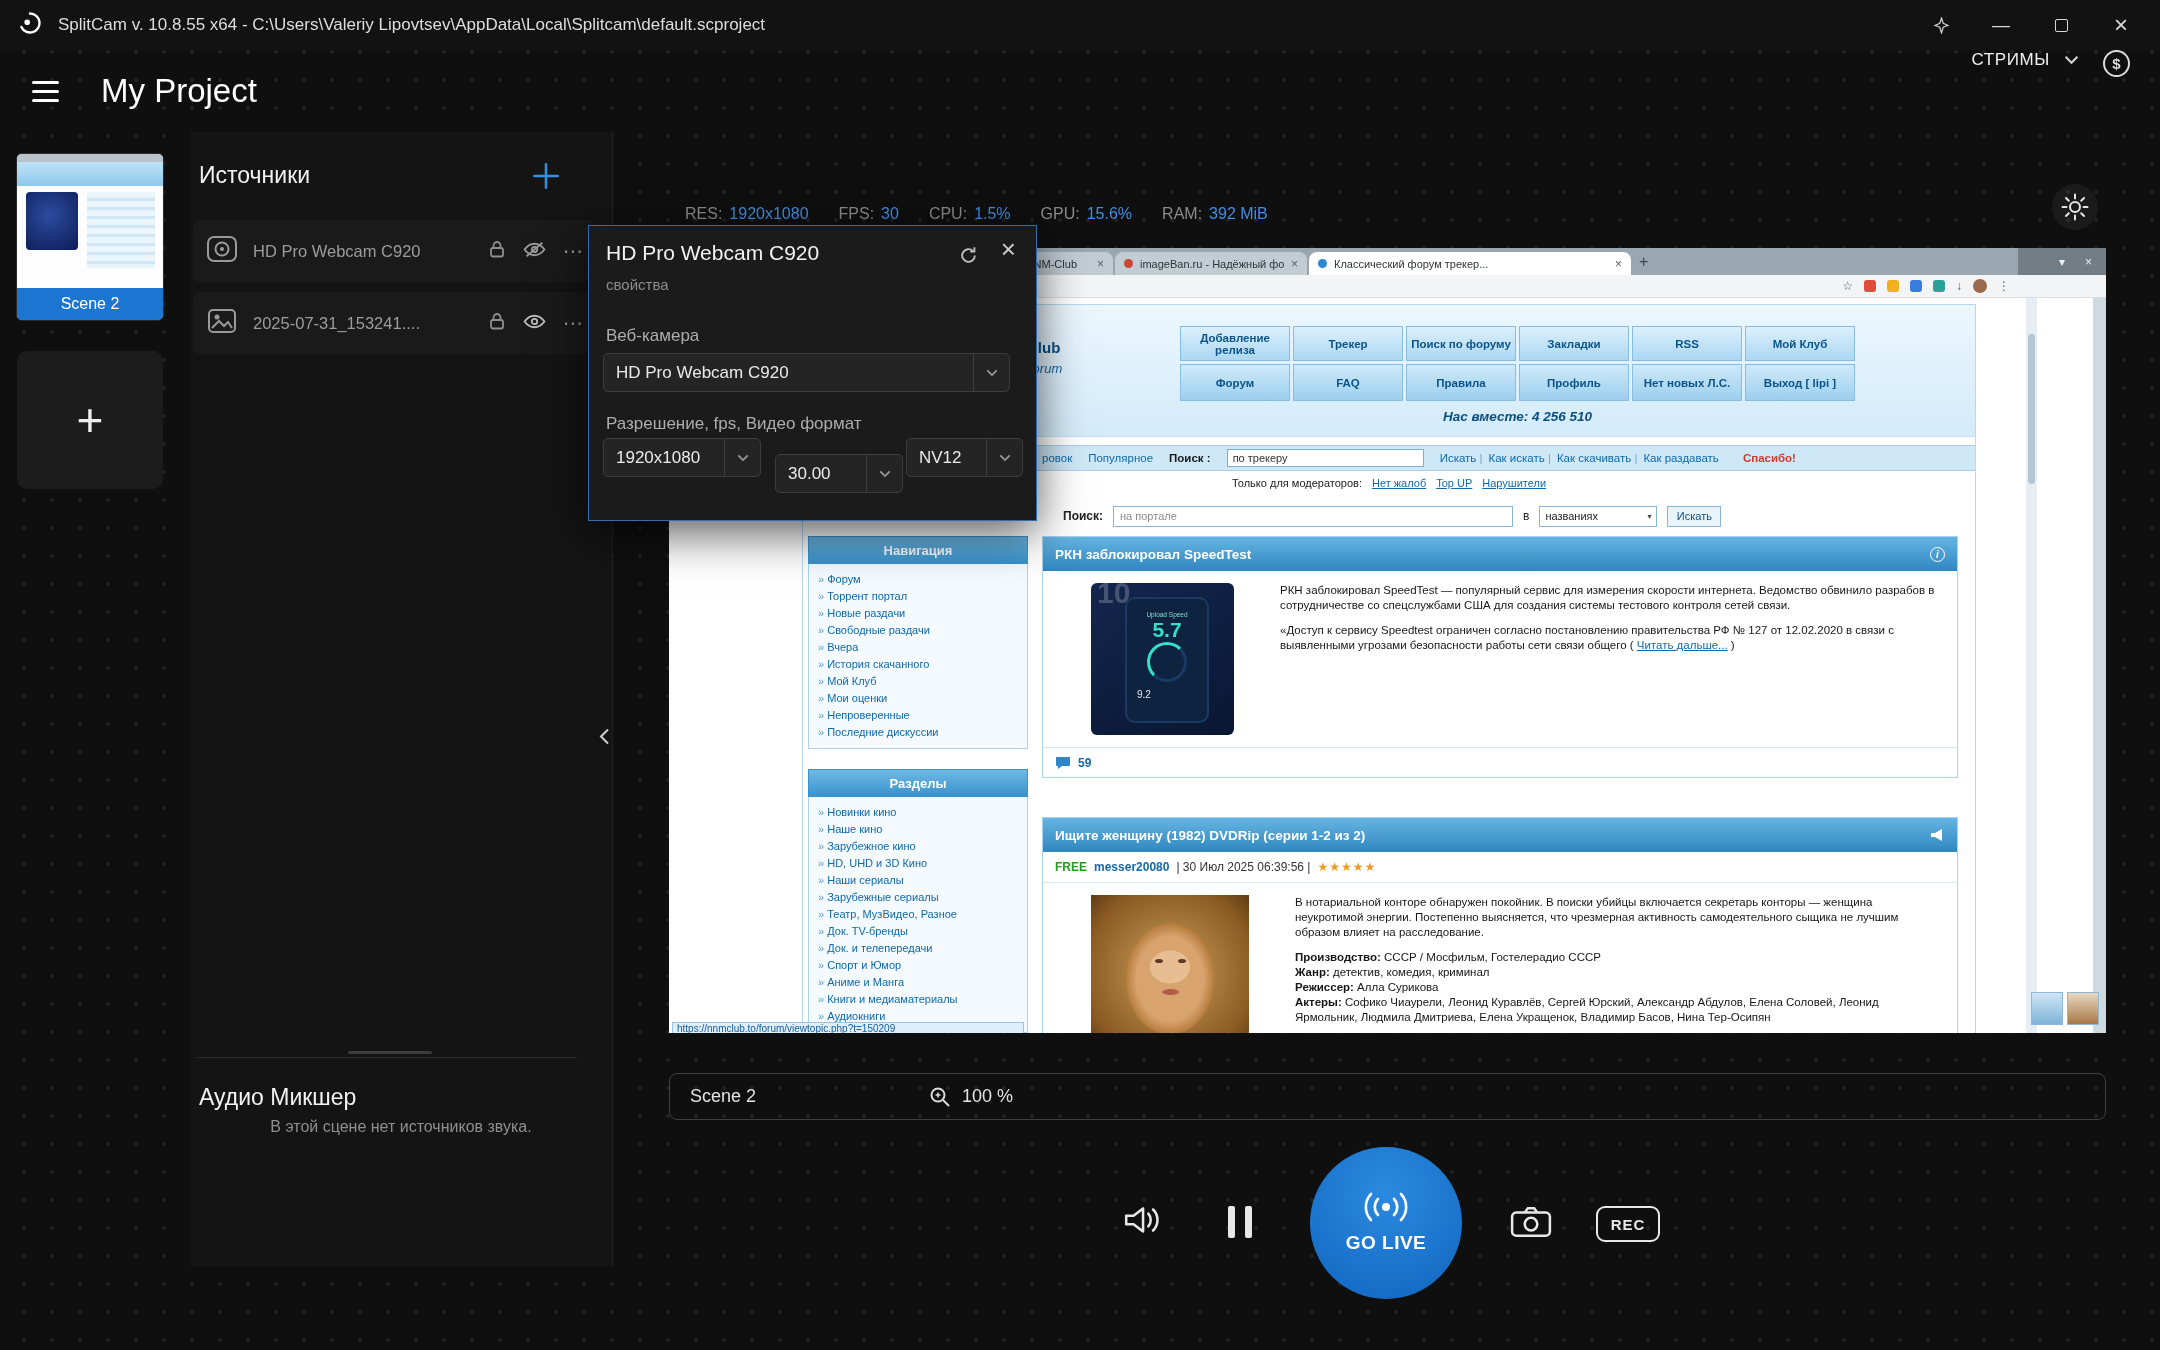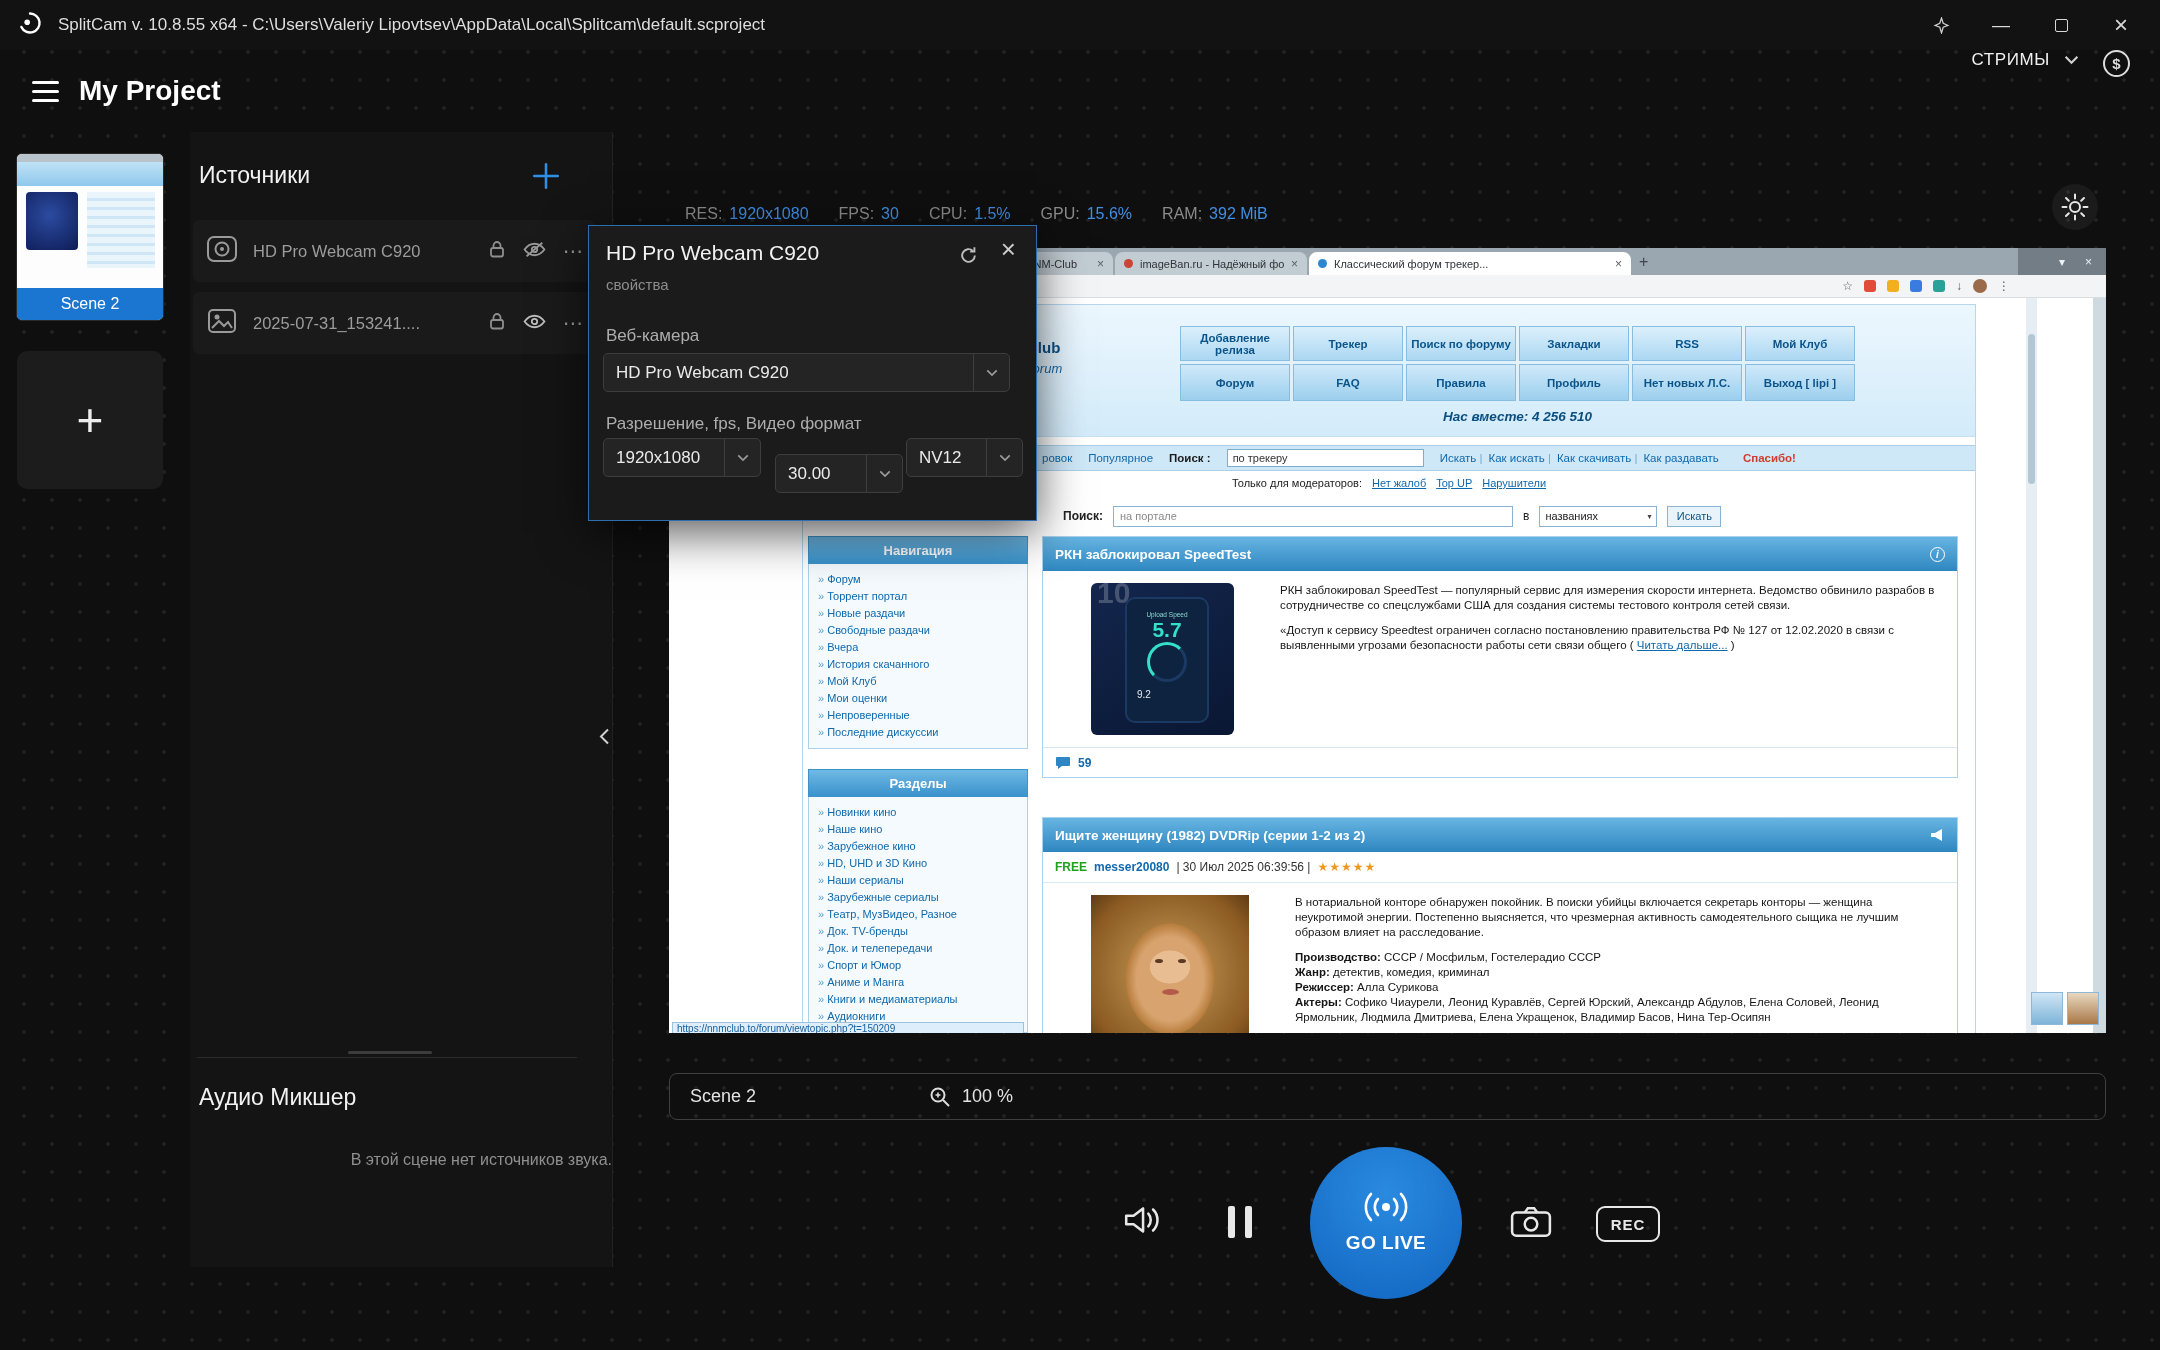--- a/index.html
+++ b/index.html
@@ -13,21 +13,21 @@
 .tb-title{font-size:17px;color:#dedede;white-space:nowrap}
 .tb-spacer{flex:1}
 .tb-btn{width:46px;height:50px;display:flex;align-items:center;justify-content:center;color:#d8d8d8}
 .tb-min{font-size:18px;line-height:10px}
 .tb-maxbox{width:13px;height:13px;border:1.6px solid #d8d8d8;border-radius:2px}
 .tb-close{font-size:24px}
 
 .appheader{position:absolute;left:0;top:50px;width:100%;height:82px;display:flex;align-items:center;z-index:30}
 .burger{margin-left:32px;display:flex;flex-direction:column;gap:6px}
 .burger span{display:block;width:27px;height:3px;background:#fff;border-radius:2px}
-.proj-title{margin-left:20px;font-size:28px;color:#fff;font-weight:700}
+.proj-title{margin-left:42px;font-size:33px;color:#fff;font-weight:400}
 .hdr-right{position:absolute;right:30px;top:0;height:82px;display:flex;align-items:flex-start;gap:24px}
 .streams{display:flex;align-items:center;gap:14px;font-size:17px;letter-spacing:.6px;color:#f0f0f0}
 .coin{width:27px;height:27px;border:2px solid #dcdcdc;border-radius:50%;display:flex;align-items:center;justify-content:center;font-size:15px;color:#dcdcdc;font-weight:bold}
 
 .scene-thumb{position:absolute;left:17px;top:154px;width:146px;height:166px;border-radius:5px;overflow:hidden;background:#fff;z-index:20;outline:1px solid #2a2a2a}
 .mini{position:absolute;inset:0 0 32px 0;background:#fdfdfd}
 .mini-top{position:absolute;left:0;top:0;right:0;height:8px;background:#b9c3cc}
 .mini-band{position:absolute;left:0;top:8px;right:0;height:24px;background:linear-gradient(#bfe2f6,#8fc8ec)}
 .mini-img{position:absolute;left:9px;top:38px;width:52px;height:58px;border-radius:4px;background:radial-gradient(circle at 45% 40%,#2c4ba0,#0d1c56)}
 .mini-col{position:absolute;left:70px;top:38px;right:8px;height:76px;background:repeating-linear-gradient(#eaf4fb 0 6px,#cfe6f6 6px 9px)}
@@ -38,21 +38,21 @@
 .src-head{position:absolute;left:9px;top:30px;font-size:23px;color:#f2f2f2}
 .src-add{position:absolute;right:50px;top:28px}
 .src-row{position:absolute;left:3px;width:402px;height:62px;background:#1a1a1a;border-radius:6px;display:flex;align-items:center;gap:14px;padding:0 12px}
 .src-row.r1{top:88px}.src-row.r2{top:160px}
 .src-row .name{flex:1;font-size:16.5px;color:#9c9c9c;white-space:nowrap;overflow:hidden}
 .src-actions{display:flex;align-items:center;gap:17px}
 .dots{font-size:20px;color:#9a9a9a}
 .divider{position:absolute;left:7px;top:925px;width:380px;height:1px;background:#2c2c2c}
 .div-handle{position:absolute;left:158px;top:919px;width:84px;height:3px;border-radius:2px;background:#3c3c3c}
 .audio-head{position:absolute;left:9px;top:952px;font-size:23px;color:#f2f2f2}
-.audio-empty{position:absolute;left:0;top:1019px;width:100%;text-align:right;font-size:16px;color:#8f8f8f}
+.audio-empty{position:absolute;left:0;top:986px;width:100%;text-align:center;font-size:16px;color:#8f8f8f}
 .collapse{position:absolute;left:599px;top:728px;z-index:15}
 
 .stats{position:absolute;left:685px;top:205px;display:flex;gap:30px;font-size:16px;z-index:6}
 .stat{display:flex;gap:7px}
 .stat-l{color:#8b8b8b}.stat-v{color:#3f8fe3}
 .sun-btn{position:absolute;left:2052px;top:184px;width:46px;height:46px;display:flex;align-items:center;justify-content:center;z-index:6;border-radius:50%;background:rgba(255,255,255,.05)}
 
 .preview{position:absolute;left:669px;top:248px;width:1437px;height:785px;background:#fff;overflow:hidden;z-index:5}
 .tabstrip{position:absolute;left:0;top:0;width:100%;height:27px;background:#9aa6b0;display:flex;align-items:flex-end;padding-left:10px}
 .tab{height:23px;display:flex;align-items:center;gap:7px;padding:0 9px;background:#c2ccd3;border-radius:8px 8px 0 0;margin-right:2px;font-size:11px;color:#2f3438;flex:none}

